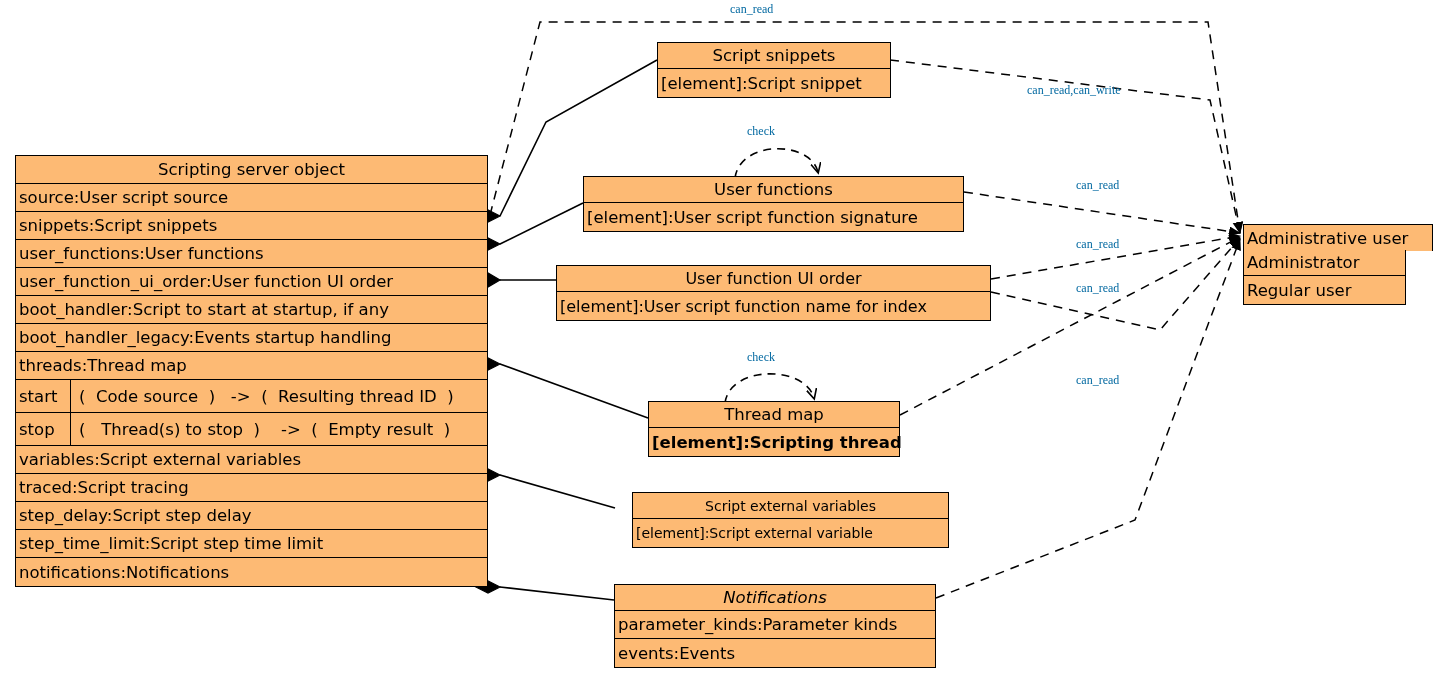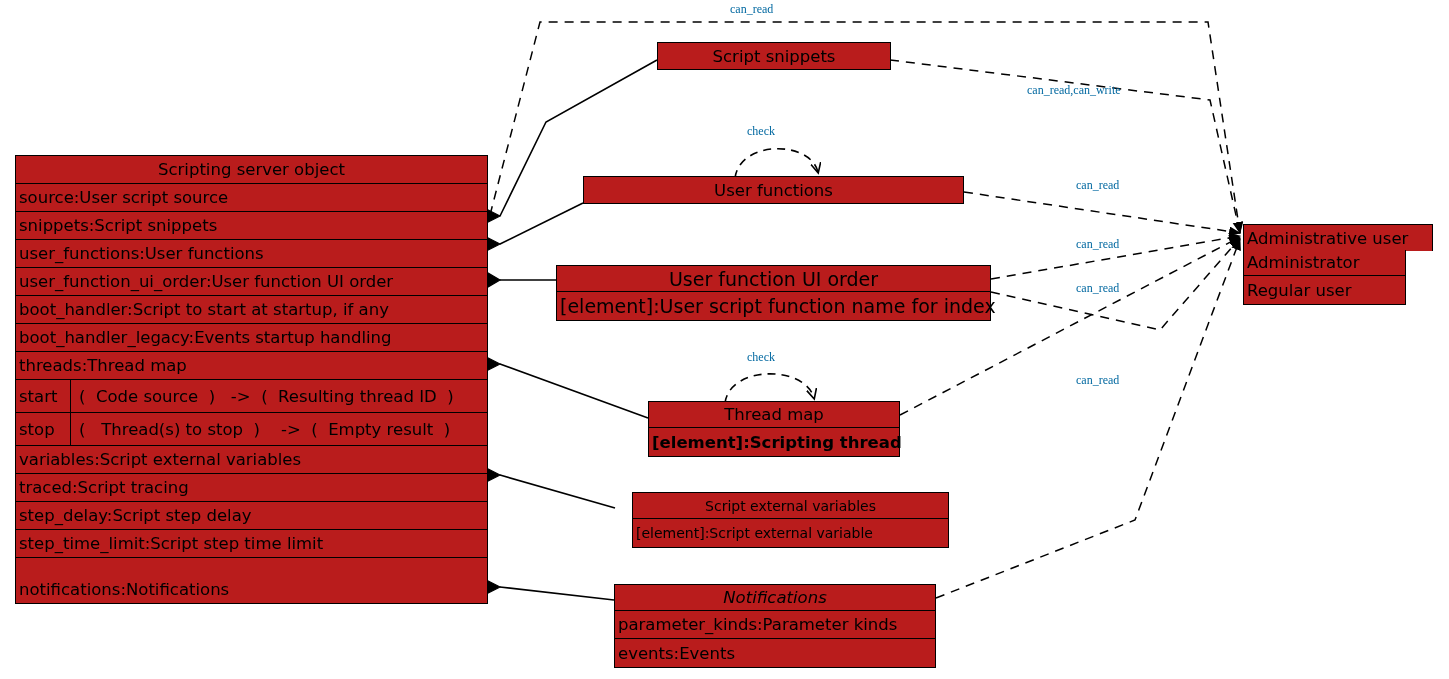--- a/index.html
+++ b/index.html
@@ -8,21 +8,21 @@
     position:relative;
     width:1449px;height:679px;
     background:#ffffff;
     overflow:hidden;
     font-family:"DejaVu Sans", sans-serif;
   }
   svg.edges{position:absolute;left:0;top:0;width:1449px;height:679px;}
   .uml-class{
     position:absolute;
     box-sizing:border-box;
-    background:#b91c1c;
+    background:#fdba74;
     border:1.6px solid #000000;
     z-index:5;
   }
   .uml-row{
     box-sizing:border-box;
     border-bottom:1.6px solid #000000;
     white-space:nowrap;
     overflow:visible;
     color:#000000;
     display:flex;
@@ -155,32 +155,34 @@
     </div>
     <div class="uml-row uml-method" style="height:33px;">
       <span class="m-name" style="width:55px;">stop</span>
       <span class="m-sig">(   Thread(s) to stop  )    -&gt;  (  Empty result  )</span>
     </div>
 
     <div class="uml-row uml-attr" style="height:28px;">variables:Script external variables</div>
     <div class="uml-row uml-attr" style="height:28px;">traced:Script tracing</div>
     <div class="uml-row uml-attr" style="height:28px;">step_delay:Script step delay</div>
     <div class="uml-row uml-attr" style="height:28px;">step_time_limit:Script step time limit</div>
-    <div class="uml-row uml-attr" style="height:28px;margin-top:17px;">notifications:Notifications</div>
+    <div class="uml-row uml-attr" style="height:28px;">notifications:Notifications</div>
   </div>
 
   <div class="uml-class" style="left:657px;top:42px;width:234px;font-size:16.5px;">
     <div class="uml-row uml-title" style="height:26px;">Script snippets</div>
+    <div class="uml-row uml-attr" style="height:28px;">[element]:Script snippet</div>
   </div>
 
   <div class="uml-class" style="left:583px;top:176px;width:381px;font-size:16.5px;">
     <div class="uml-row uml-title" style="height:26px;">User functions</div>
-  </div>
-
-  <div class="uml-class" style="left:556px;top:265px;width:435px;font-size:19px;">
+    <div class="uml-row uml-attr" style="height:28px;">[element]:User script function signature</div>
+  </div>
+
+  <div class="uml-class" style="left:556px;top:265px;width:435px;font-size:16px;">
     <div class="uml-row uml-title" style="height:26px;">User function UI order</div>
     <div class="uml-row uml-attr" style="height:28px;">[element]:User script function name for index</div>
   </div>
 
   <div class="uml-class" style="left:648px;top:401px;width:252px;font-size:16.5px;">
     <div class="uml-row uml-title" style="height:26px;">Thread map</div>
     <div class="uml-row uml-attr" style="height:28px;font-weight:bold;">[element]:Scripting thread</div>
   </div>
 
   <div class="uml-class" style="left:632px;top:492px;width:317px;font-size:14px;">

